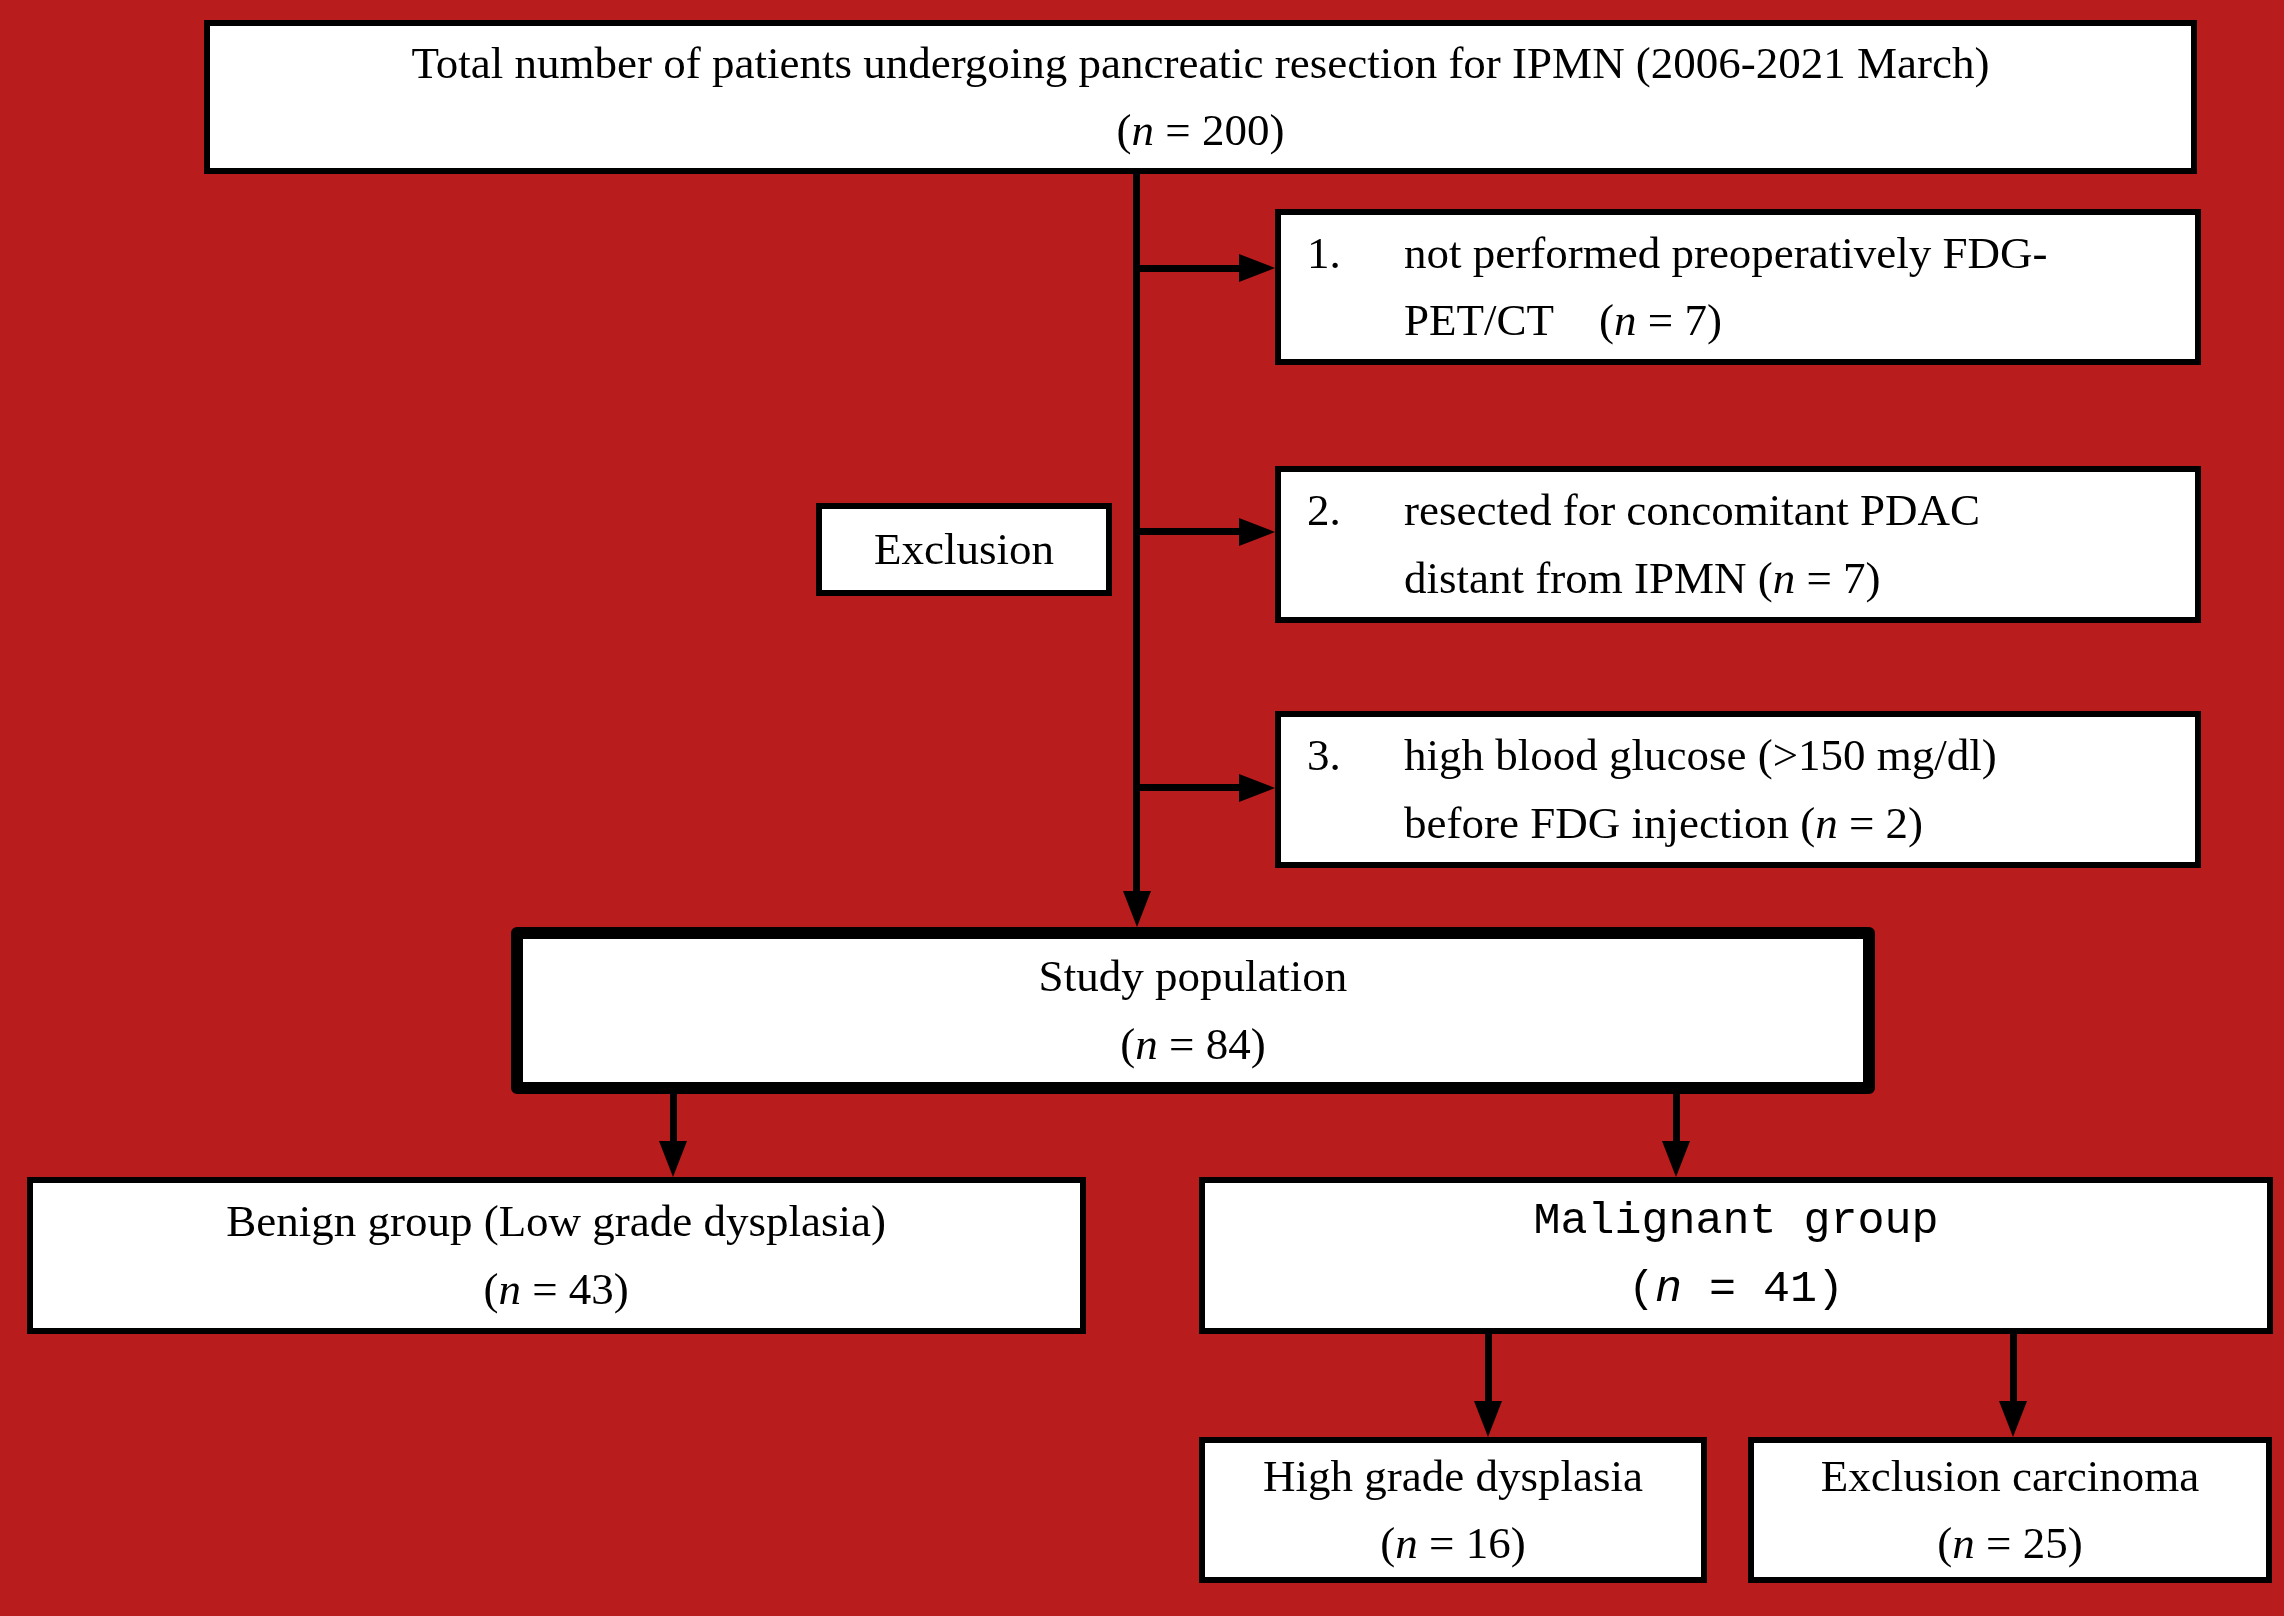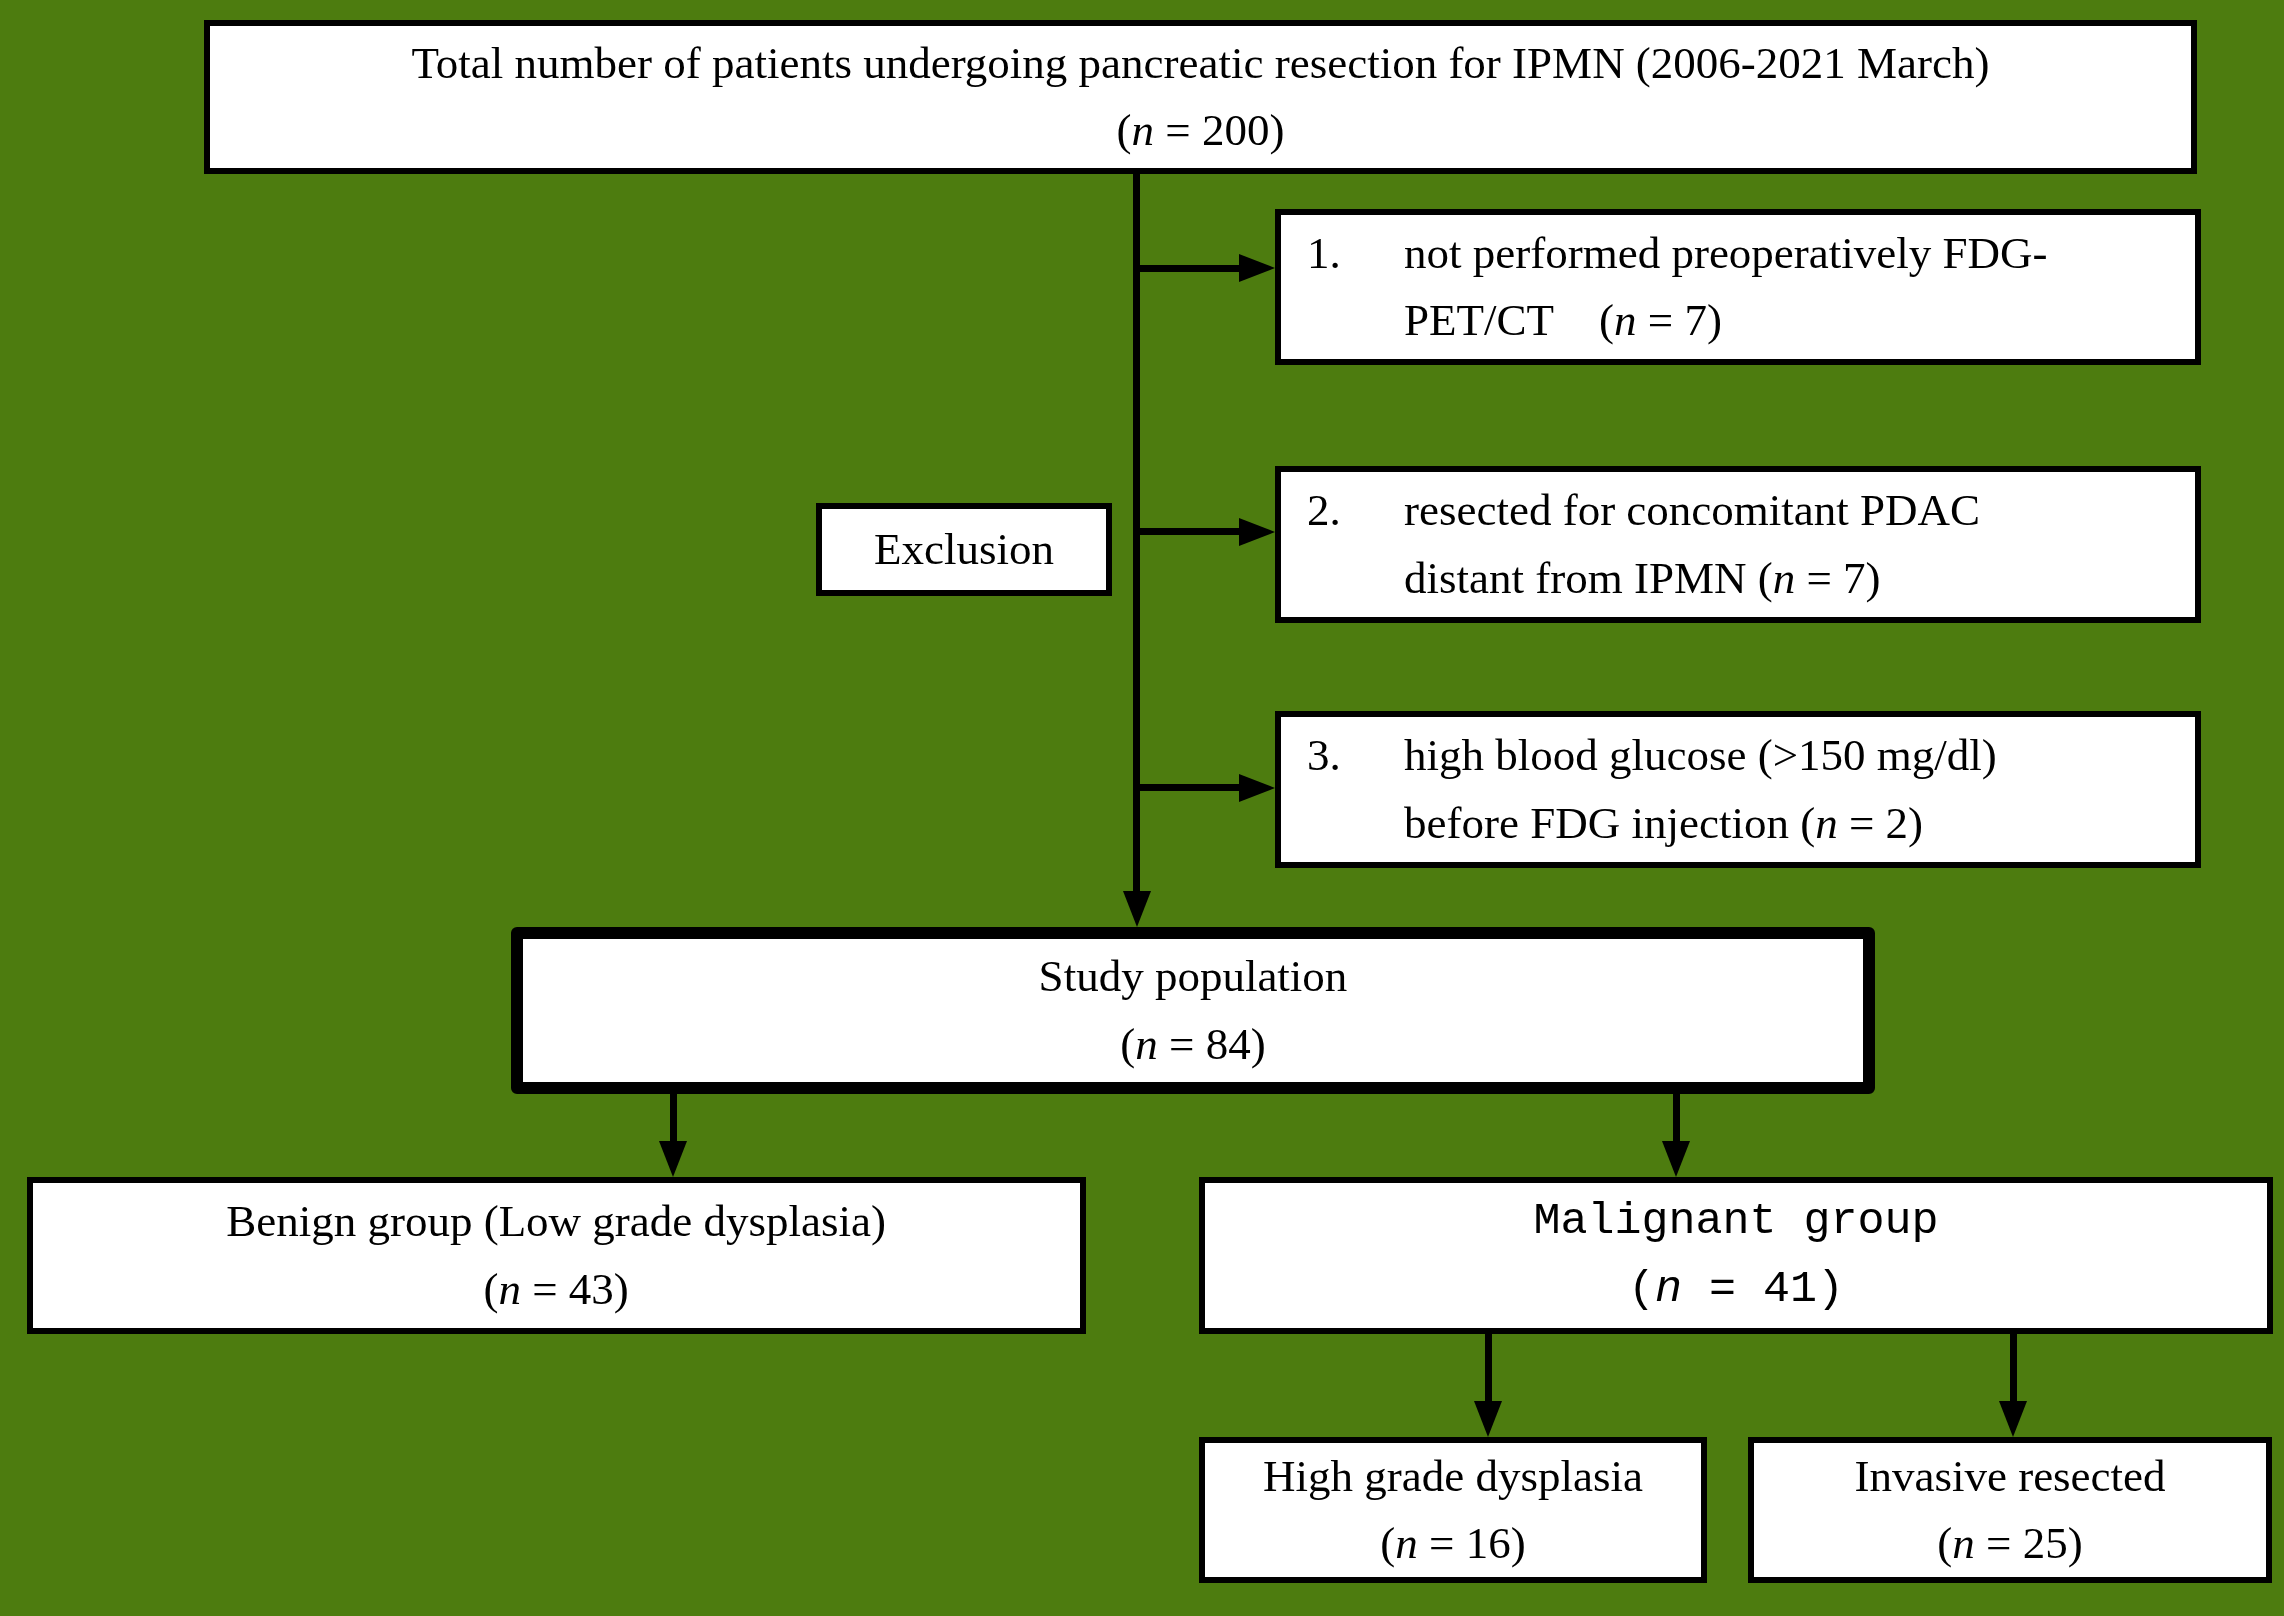--- a/index.html
+++ b/index.html
@@ -1,21 +1,21 @@
 <!DOCTYPE html>
 <html style="font-size:13px"><head>
 <meta charset="utf-8">
 <style>
   * { box-sizing: border-box; }
   html, body { margin: 0; padding: 0; background: #ffffff; }
   .canvas {
     position: relative;
     width: 2284px;
     height: 1616px;
-    background: #4d7c0f;
+    background: #b91c1c;
     color: #000000;
     font-family: "Liberation Serif", "DejaVu Serif", serif;
     font-size: 45px;
     line-height: 1.5;
   }
   .box {
     position: absolute;
     border: 6.5px solid #000000;
     background: #ffffff;
     display: flex;
@@ -127,18 +127,18 @@
     <div class="line">Malignant group</div>
     <div class="line"><span>(</span><span class="it">n</span><span> = 41)</span></div>
   </div>
 
   <div class="box" style="left:1199px; top:1437px; width:508px; height:146px;">
     <div class="line">High grade dysplasia</div>
     <div class="line"><span>(</span><span class="it">n</span><span> = 16)</span></div>
   </div>
 
   <div class="box" style="left:1748px; top:1437px; width:524px; height:146px;">
-    <div class="line">Invasive resected</div>
+    <div class="line">Exclusion carcinoma</div>
     <div class="line"><span>(</span><span class="it">n</span><span> = 25)</span></div>
   </div>
 
 </div>
 
 
 </body></html>

